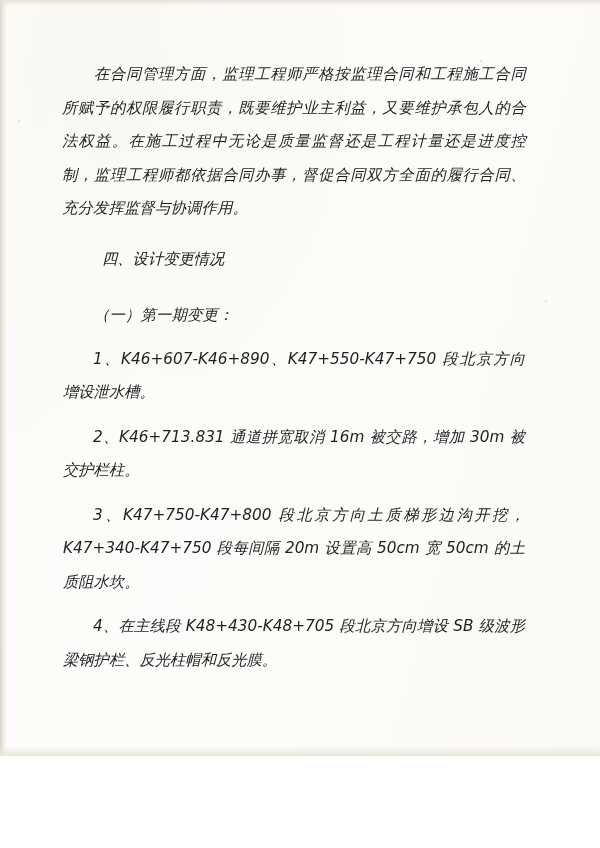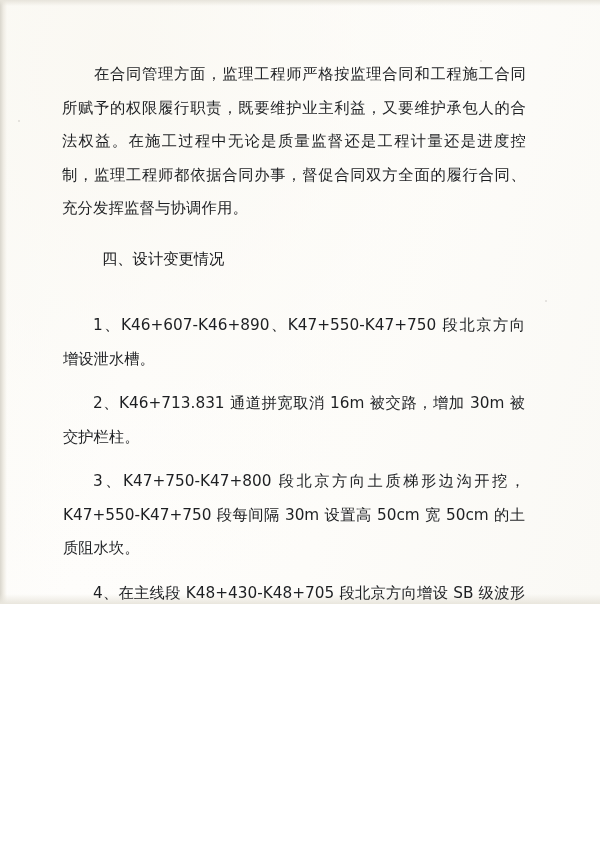--- a/index.html
+++ b/index.html
@@ -10,24 +10,25 @@
     width: 600px;
     height: 848px;
     background: #ffffff;
     font-family: "DejaVu Sans", sans-serif;
     overflow: hidden;
   }
 
   .page {
     position: relative;
     width: 600px;
-    height: 604px;
+    height: 756px;
     background: #fdfcfa;
     box-sizing: border-box;
     overflow: hidden;
+    font-style: italic;
   }
 
   
   .paper-tint {
     position: absolute;
     inset: 0;
     background:
       radial-gradient(ellipse at 20% 10%, rgba(250,248,242,0.9) 0%, rgba(252,251,247,0.4) 45%, rgba(255,255,255,0) 70%),
       linear-gradient(105deg, #fbfaf6 0%, #fefdfb 30%, #fdfcf9 60%, #faf9f5 100%);
     pointer-events: none;
@@ -140,32 +141,33 @@
 
     <div class="gap-md"></div>
 
     <p class="heading">四、设计变更情况</p>
 
     <div class="gap-sm"></div>
 
 
     <div class="gap-md"></div>
 
+    <p class="para indent2">（一）第一期变更：</p>
 
     <div class="gap-md"></div>
 
     <p class="list-item">1、K46+607-K46+890、K47+550-K47+750 段北京方向增设泄水槽。</p>
 
     <div class="gap-md"></div>
 
     <p class="list-item">2、K46+713.831 通道拼宽取消 16m 被交路，增加 30m 被交护栏柱。</p>
 
     <div class="gap-md"></div>
 
-    <p class="list-item">3、K47+750-K47+800 段北京方向土质梯形边沟开挖，K47+550-K47+750 段每间隔 30m 设置高 50cm 宽 50cm 的土质阻水坎。</p>
+    <p class="list-item">3、K47+750-K47+800 段北京方向土质梯形边沟开挖，K47+340-K47+750 段每间隔 20m 设置高 50cm 宽 50cm 的土质阻水坎。</p>
 
     <div class="gap-md"></div>
 
     <p class="list-item">4、在主线段 K48+430-K48+705 段北京方向增设 SB 级波形梁钢护栏、反光柱帽和反光膜。</p>
 
   </div>
 
   <div class="footer-rule"></div>
   <div class="footer">河北省交通建设监理咨询有限公司</div>
 </div>

